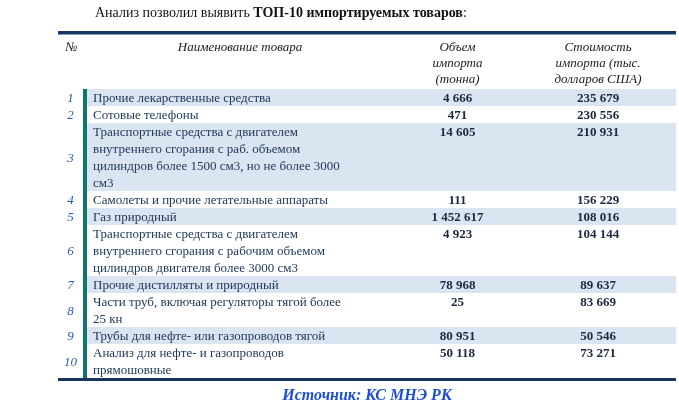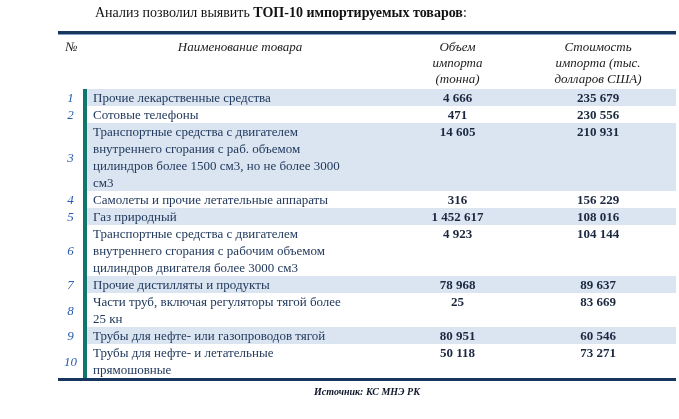--- a/index.html
+++ b/index.html
@@ -82,24 +82,24 @@
     vertical-align: top;
     white-space: nowrap;
     margin-top: 38px;
   }
   tbody tr:nth-child(odd) td.shade { background: #dbe5f1; }
 
   .source {
     width: 618px;
     margin: 5px 0 0 58px;
     text-align: center;
-    font-size: 10px;
+    font-size: 16px;
     font-weight: bold;
     font-style: italic;
-    color: #0f172a;
+    color: #1d4ed8;
   }
 </style>
 </head>
 <body>
 
 <div class="page">
 
   <p class="doc-title"><span>Анализ позволил выявить </span><b>ТОП-10 импортируемых товаров</b><span>:</span></p>
 
   <div class="table-wrap">
@@ -139,62 +139,62 @@
   <tr>
     <td class="num">3</td>
     <td class="name shade">Транспортные средства с двигателем внутреннего сгорания с раб. объемом цилиндров более 1500 см3, но не более 3000 см3</td>
     <td class="vol shade">14 605</td>
     <td class="val shade">210 931</td>
   </tr>
 
   <tr>
     <td class="num">4</td>
     <td class="name shade">Самолеты и прочие летательные аппараты</td>
-    <td class="vol shade">316</td>
+    <td class="vol shade">111</td>
     <td class="val shade">156 229</td>
   </tr>
 
   <tr>
     <td class="num">5</td>
     <td class="name shade">Газ природный</td>
     <td class="vol shade">1 452 617</td>
     <td class="val shade">108 016</td>
   </tr>
 
   <tr>
     <td class="num">6</td>
     <td class="name shade">Транспортные средства с двигателем внутреннего сгорания с рабочим объемом цилиндров двигателя более 3000 см3</td>
     <td class="vol shade">4 923</td>
     <td class="val shade">104 144</td>
   </tr>
 
   <tr>
     <td class="num">7</td>
-    <td class="name shade">Прочие дистилляты и продукты</td>
+    <td class="name shade">Прочие дистилляты и природный</td>
     <td class="vol shade">78 968</td>
     <td class="val shade">89 637</td>
   </tr>
 
   <tr>
     <td class="num">8</td>
     <td class="name shade">Части труб, включая регуляторы тягой более 25 кн</td>
     <td class="vol shade">25</td>
     <td class="val shade">83 669</td>
   </tr>
 
   <tr>
     <td class="num">9</td>
     <td class="name shade">Трубы для нефте- или газопроводов тягой</td>
     <td class="vol shade">80 951</td>
-    <td class="val shade">60 546</td>
+    <td class="val shade">50 546</td>
   </tr>
 
   <tr>
     <td class="num">10</td>
-    <td class="name shade">Трубы для нефте- и летательные прямошовные</td>
+    <td class="name shade">Анализ для нефте- и газопроводов прямошовные</td>
     <td class="vol shade">50 118</td>
     <td class="val shade">73 271</td>
   </tr>
 </tbody>
     </table>
 
     <div class="rule-bottom"></div>
   </div>
 
   <p class="source">Источник: КС МНЭ РК</p>

